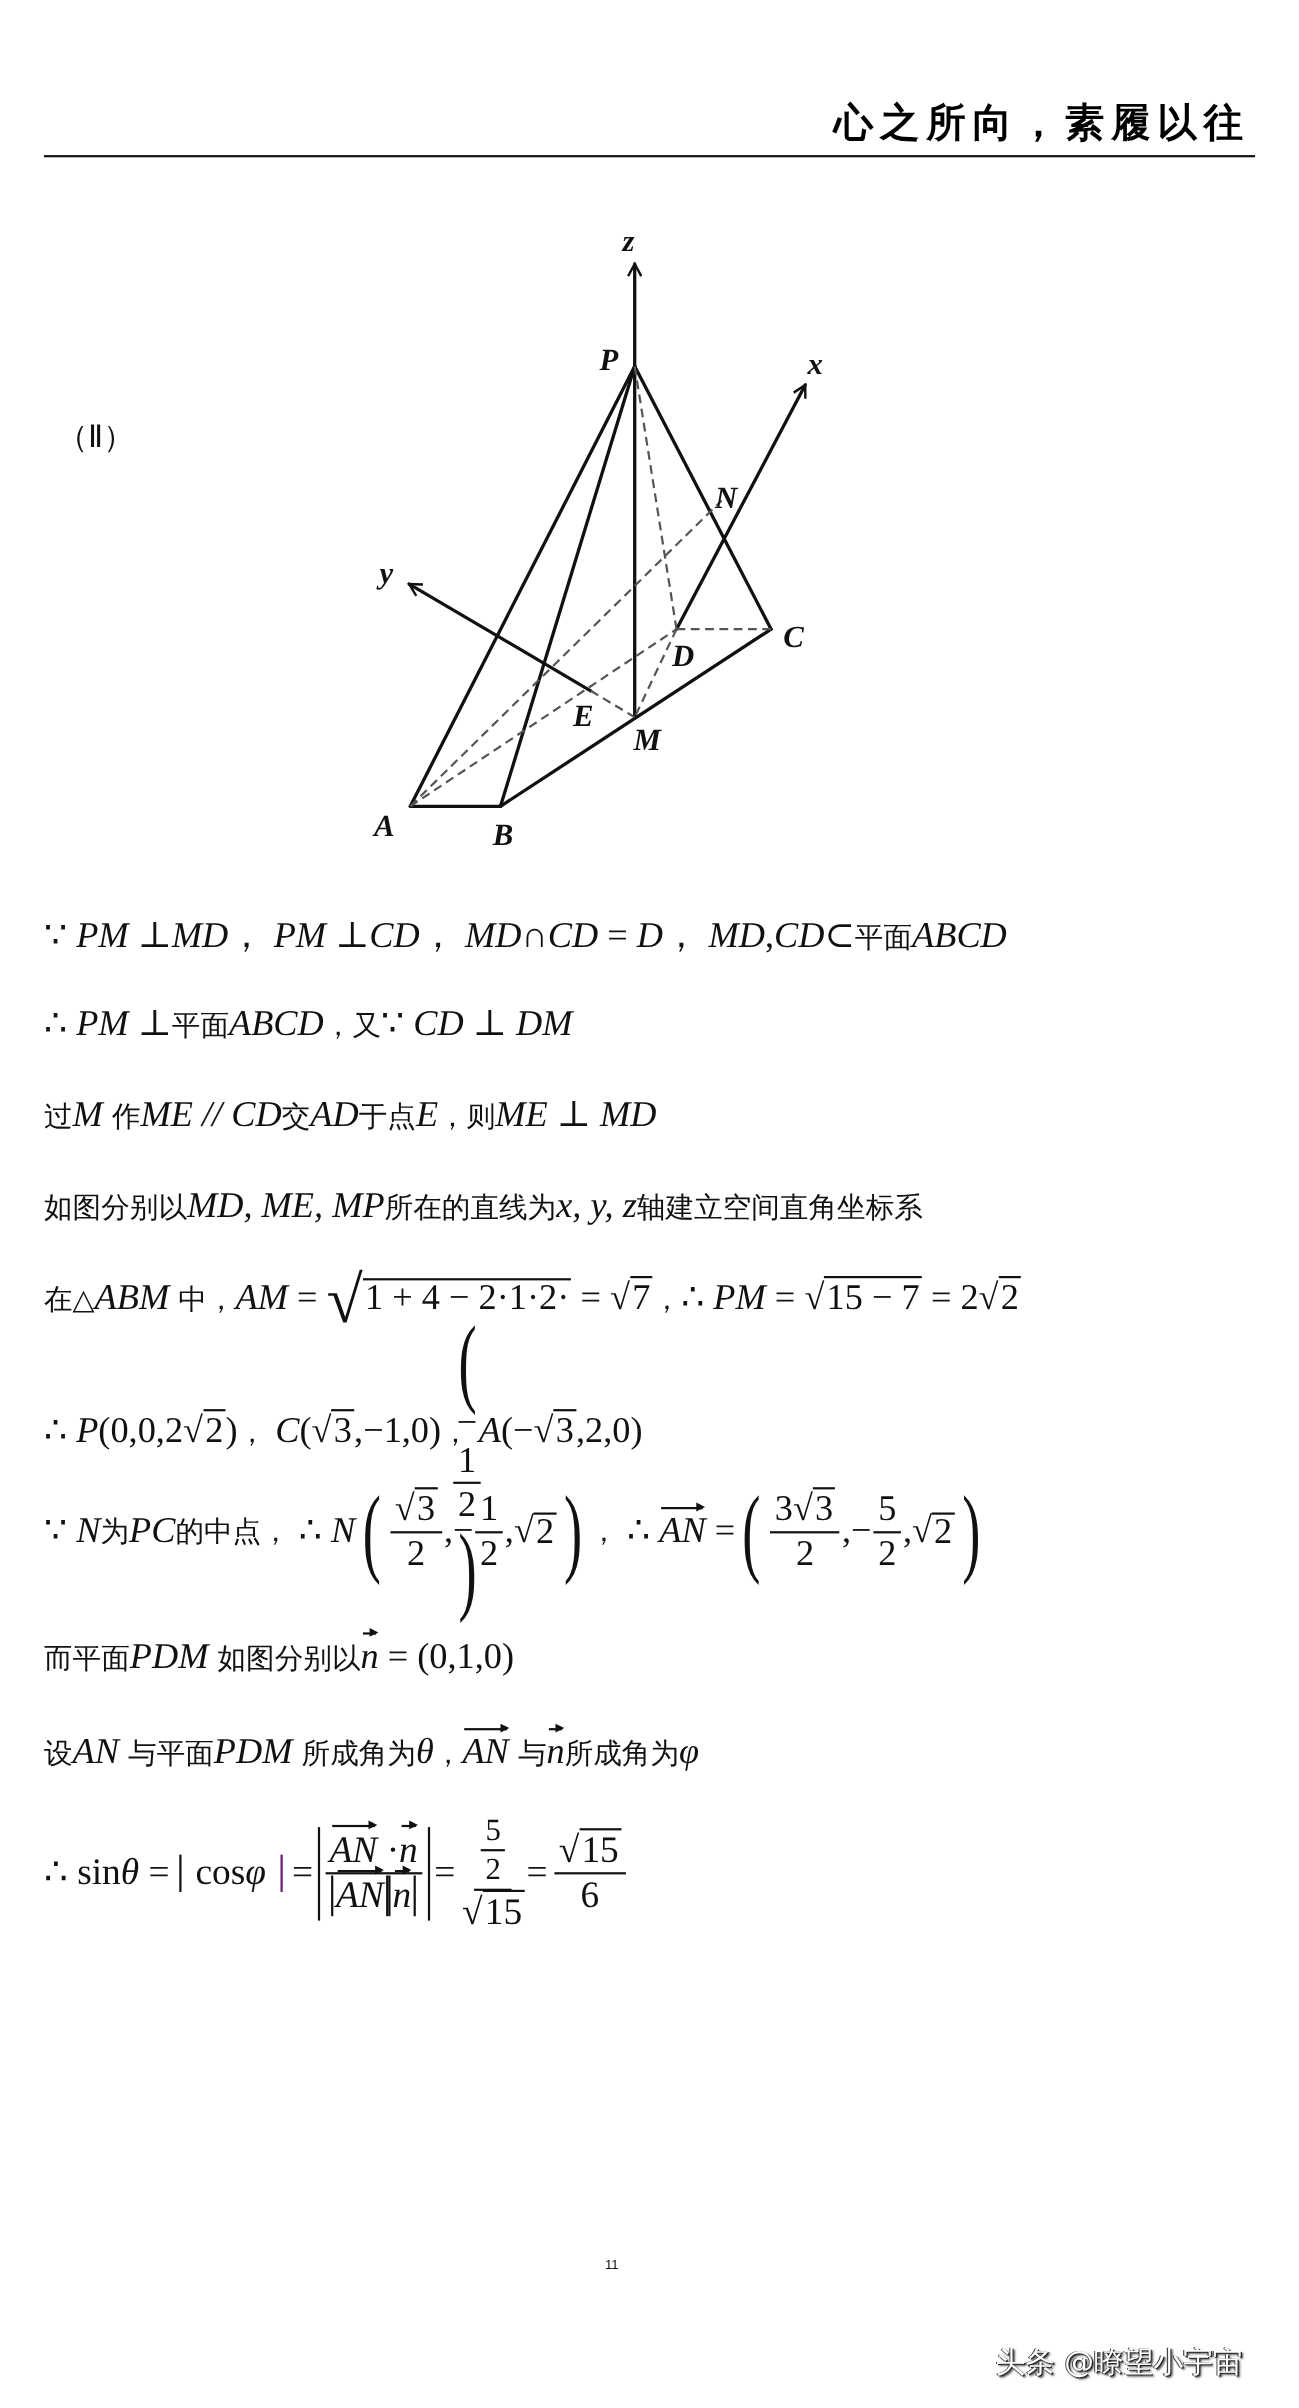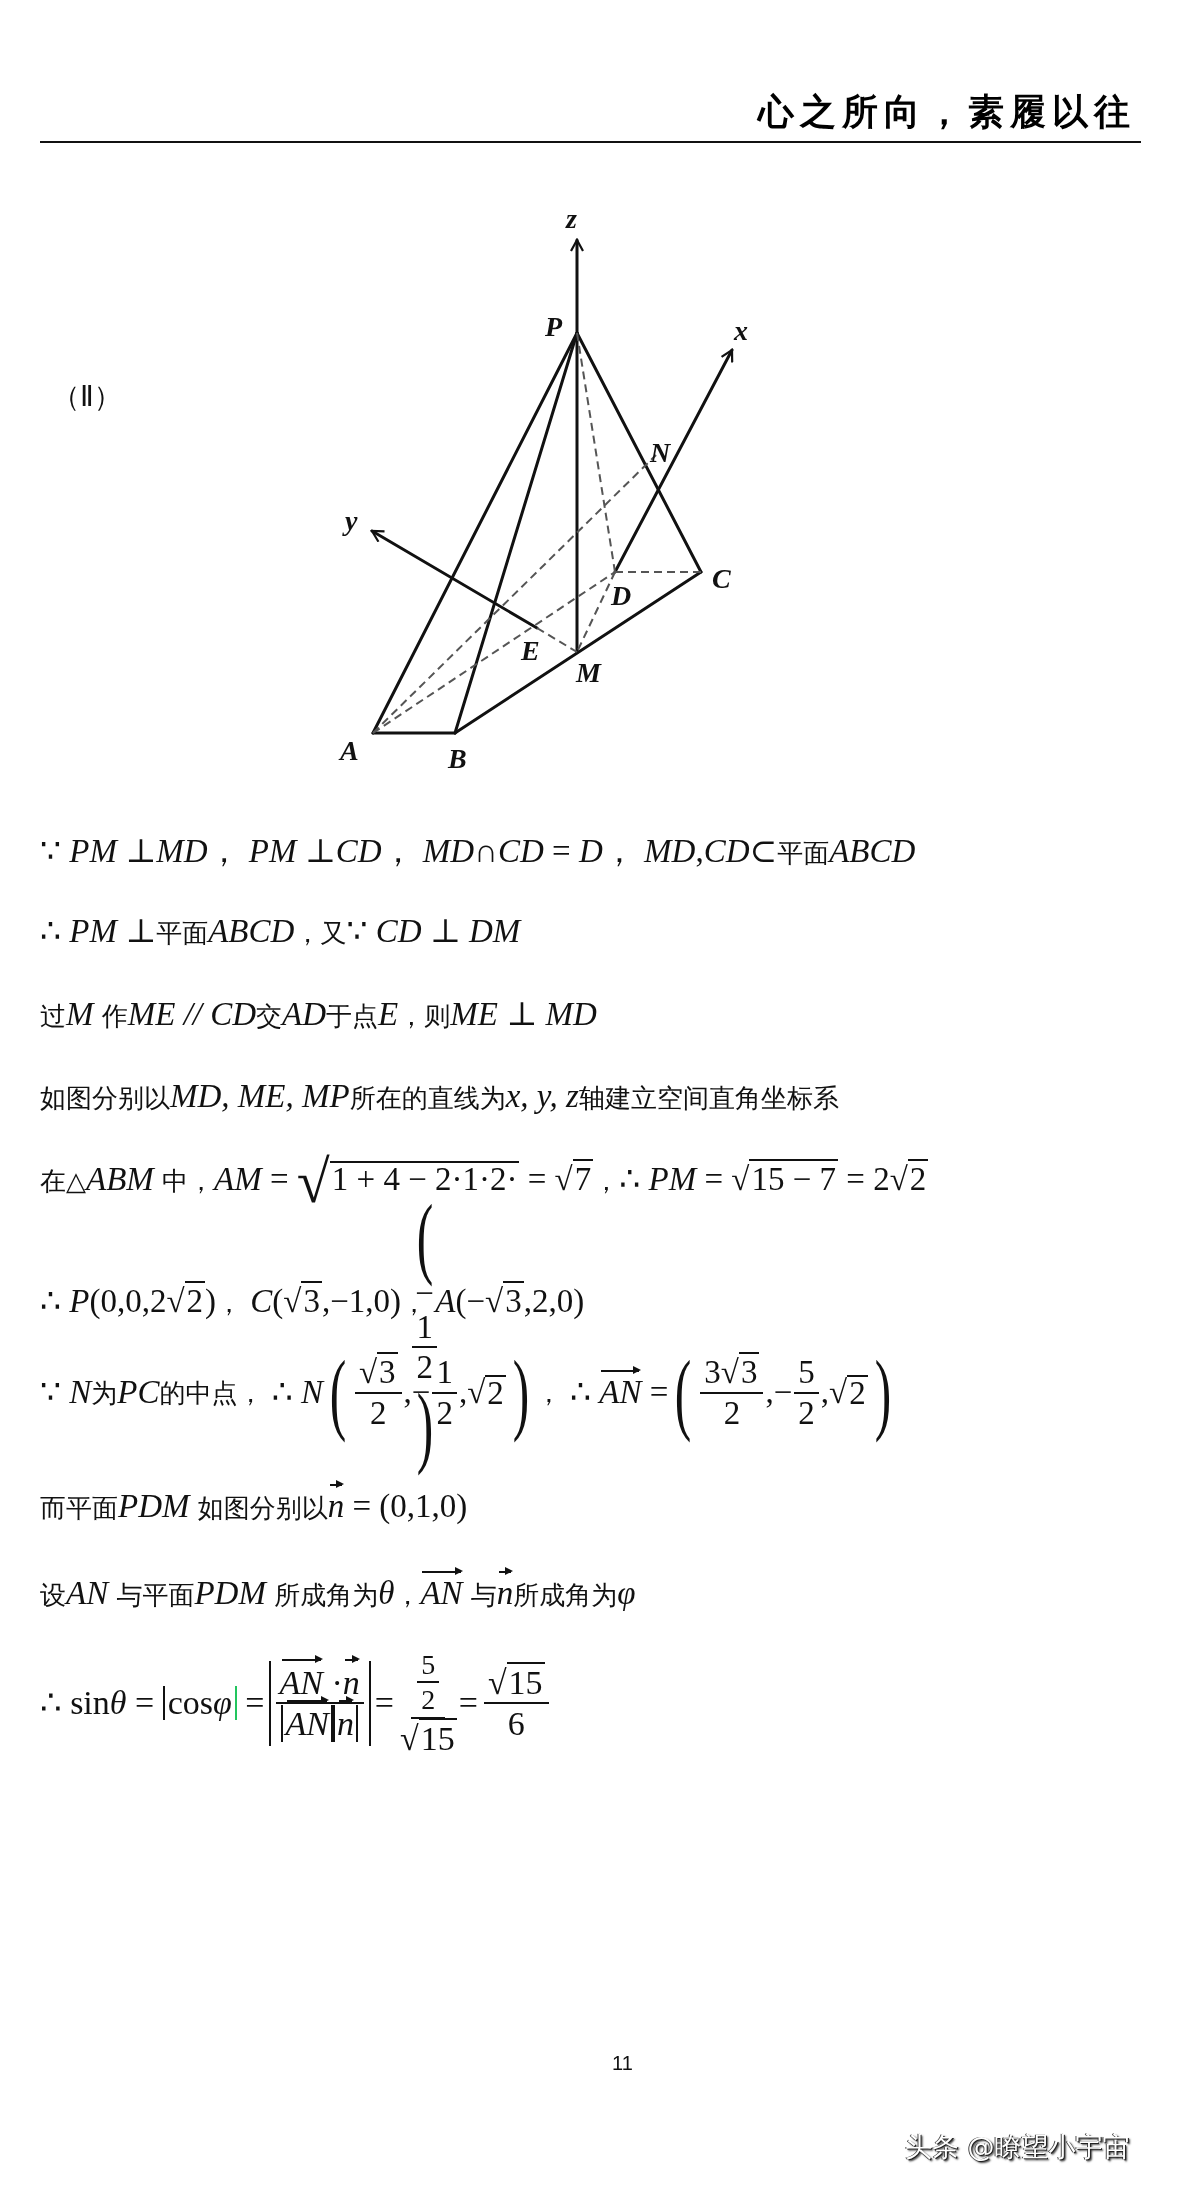--- a/index.html
+++ b/index.html
@@ -16,21 +16,21 @@
   .frac { display:inline-flex; flex-direction:column; align-items:center; vertical-align:middle; margin:0 2px; }
   .frac > span { display:block; line-height:1.05; }
   .frac > .num { border-bottom:2px solid #111; padding:0 4px 2px; }
   .frac > .den { padding-top:2px; }
   .sqrt { display:inline-block; }
   .rad { border-top:2px solid #111; padding:0 2px;flex-direction:column; }
   .big-paren { display:inline-block; font-size:90px; transform:scaleX(0.55); vertical-align:middle; line-height:0.9; font-style:normal; }
   .vec { display:inline-block; position:relative; }
   .vec::before { content:""; position:absolute; left:2px; right:2px; top:-6px; border-top:2px solid #111; }
   .vec::after { content:""; position:absolute; right:0; top:-10px; border-left:8px solid #111; border-top:4px solid transparent; border-bottom:4px solid transparent; }
-  .page-number { position:absolute; left:612px; top:2052px; font-family:"Liberation Sans",sans-serif; font-size:20px;text-align:right; }
+  .page-number { position:absolute; left:550px; top:2052px; font-family:"Liberation Sans",sans-serif; font-size:12px;text-align:right; }
   .watermark { position:absolute; left:905px; top:2129px; font-family:"DejaVu Sans",sans-serif; font-size:27px; color:#fff;
          text-shadow: 1px 1px 0 #222, -1px 0 0 #444, 2px 2px 2px #333; }
 </style>
 </head>
 <body>
 
 <div class="header-motto">心之所向，素履以往</div>
 <div class="header-rule"></div>
 
 <div class="part-label">（Ⅱ）</div>
@@ -144,21 +144,21 @@
 <div class="line" style="top:1490px;">
   <span class="cn">而平面</span><span class="m">PDM</span> <span class="cn">如图分别以</span><span class="m vec">n</span> <span>= (0,1,0)</span>
 </div>
 
 <div class="line" style="top:1577px;">
   <span class="cn">设</span><span class="m">AN</span> <span class="cn">与平面</span><span class="m">PDM</span> <span class="cn">所成角为</span><span class="m">θ</span><span class="cn">，</span><span class="m vec">AN</span> <span class="cn">与</span><span class="m vec">n</span><span class="cn">所成角为</span><span class="m">φ</span>
 </div>
 
 <div class="line" style="top:1650px;display:flex;align-items:center;font-size:34px;">
   <span>∴</span>&nbsp;<span>sin</span><span class="m">θ</span>&nbsp;<span>=</span>&nbsp;
-  <span style="border-left:2px solid #111;border-right:2px solid #22c55e;padding:0 3px;"><span>cos</span><span class="m">φ</span></span>&nbsp;<span>=</span>
+  <span style="border-left:2px solid #111;border-right:2px solid #701a75;padding:0 13px;"><span>cos</span><span class="m">φ</span></span>&nbsp;<span>=</span>
   <span style="border-left:2px solid #111;border-right:2px solid #111;padding:4px 3px;margin:0 4px;display:inline-flex;">
     <span class="frac">
       <span class="num"><span class="m vec">AN</span> <span>·</span><span class="m vec">n</span></span>
       <span class="den"><span style="border-left:2px solid #111;border-right:2px solid #111;padding:0 2px;" class="m"><span class="vec">AN</span></span><span style="border-left:2px solid #111;border-right:2px solid #111;padding:0 2px;" class="m"><span class="vec">n</span></span></span>
     </span>
   </span>
   <span>=</span>
   <span class="frac" style="margin-left:6px;">
     <span class="num"><span class="frac" style="font-size:28px;">
           <span class="num">5</span>

